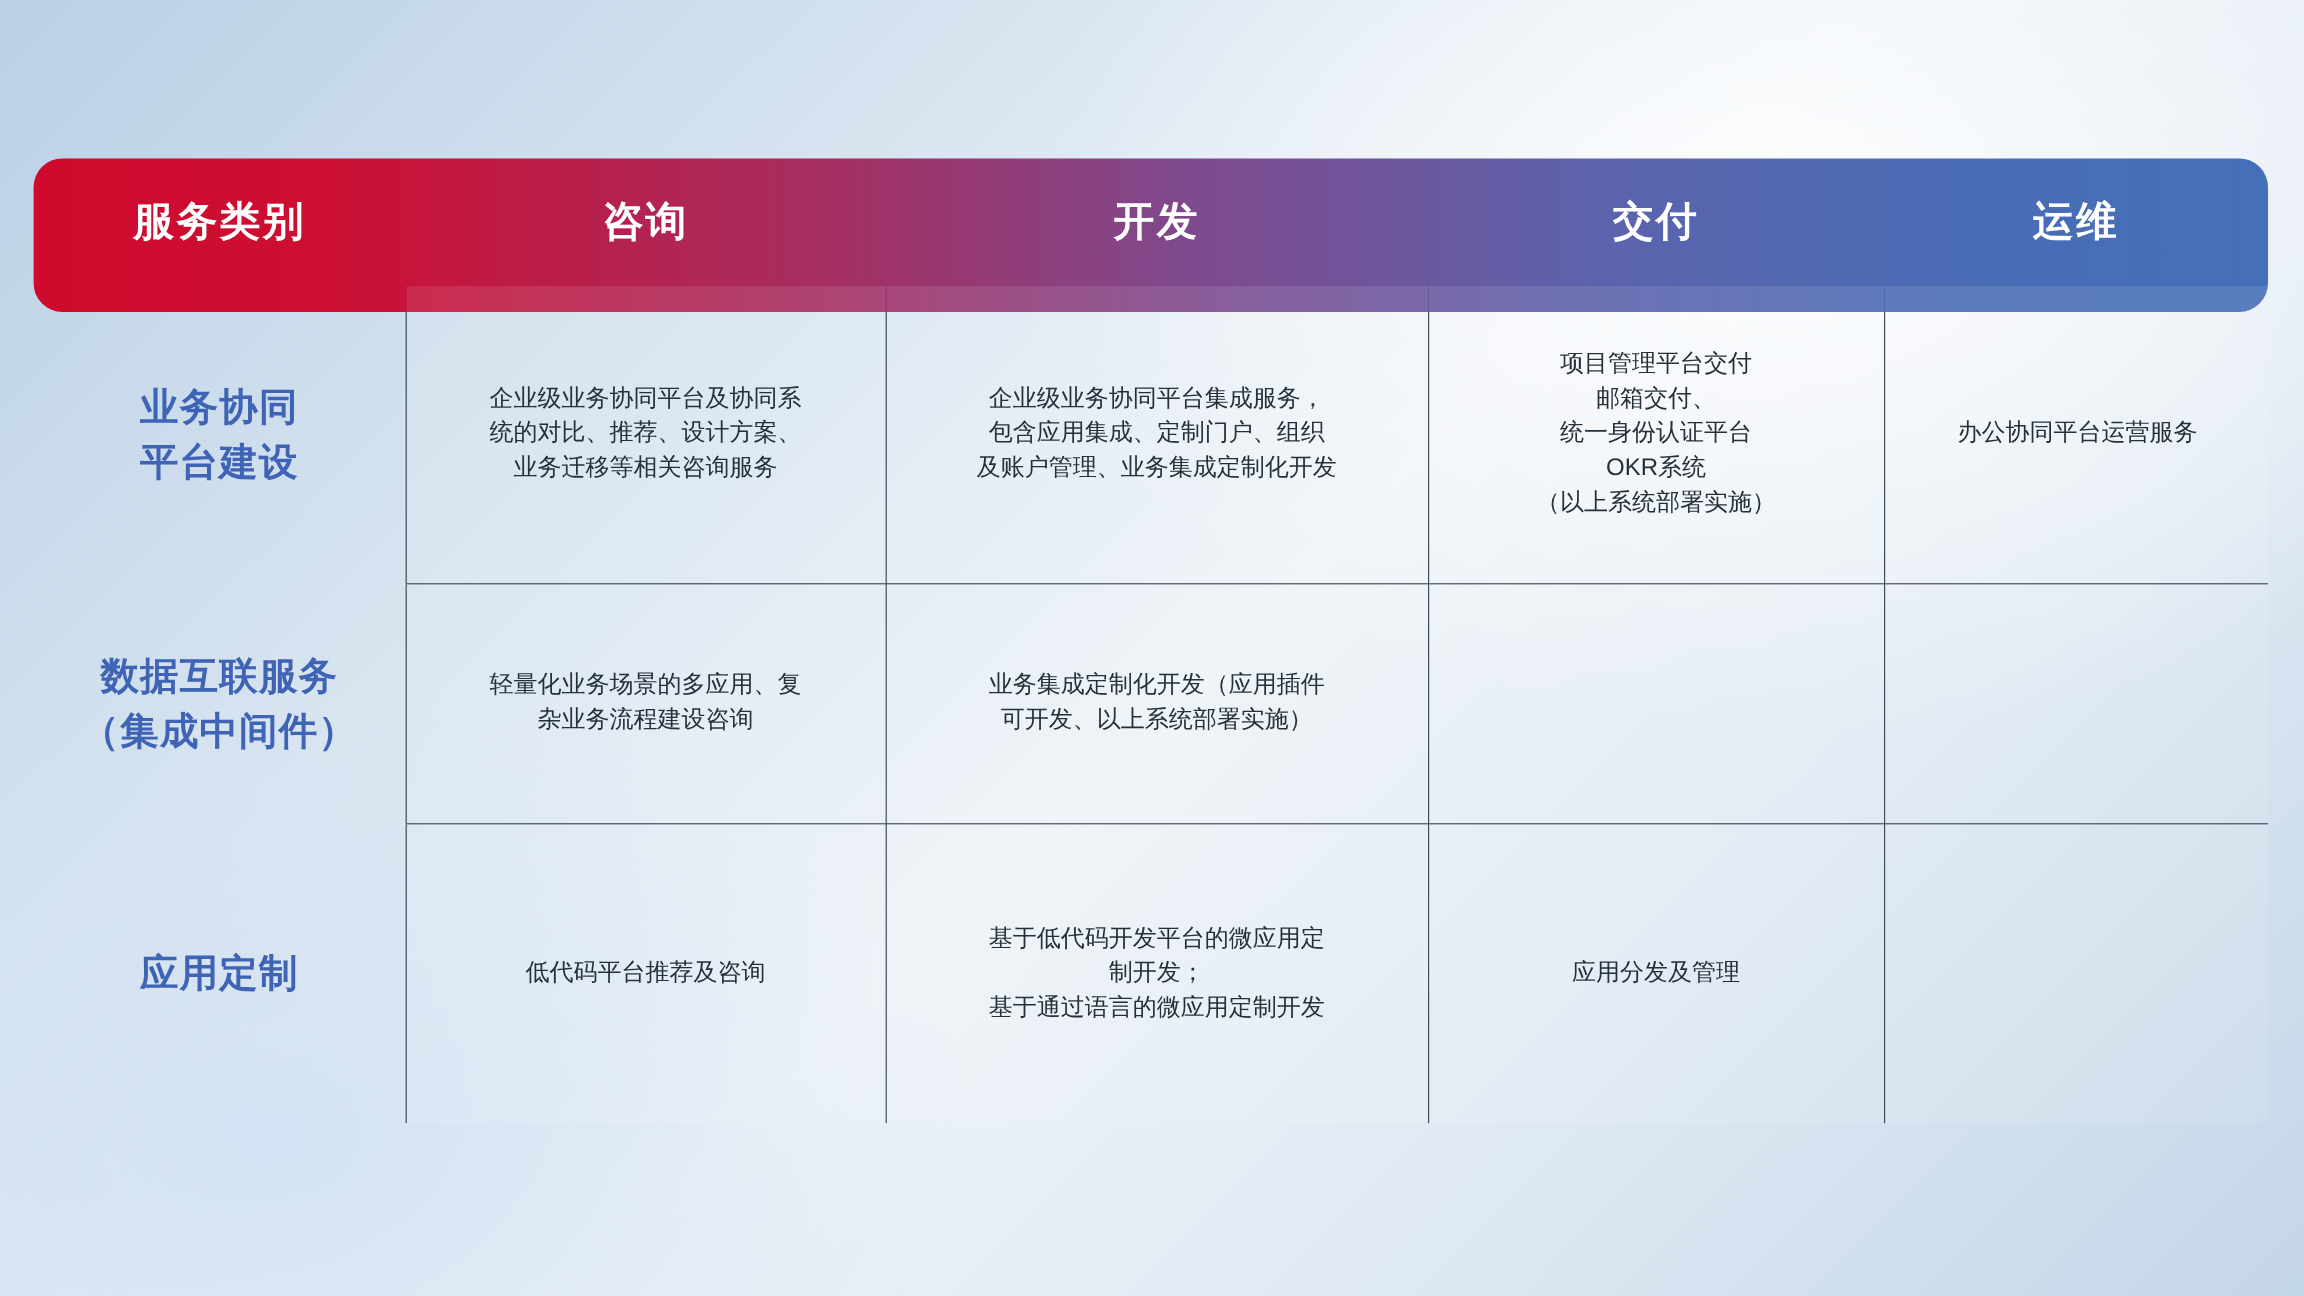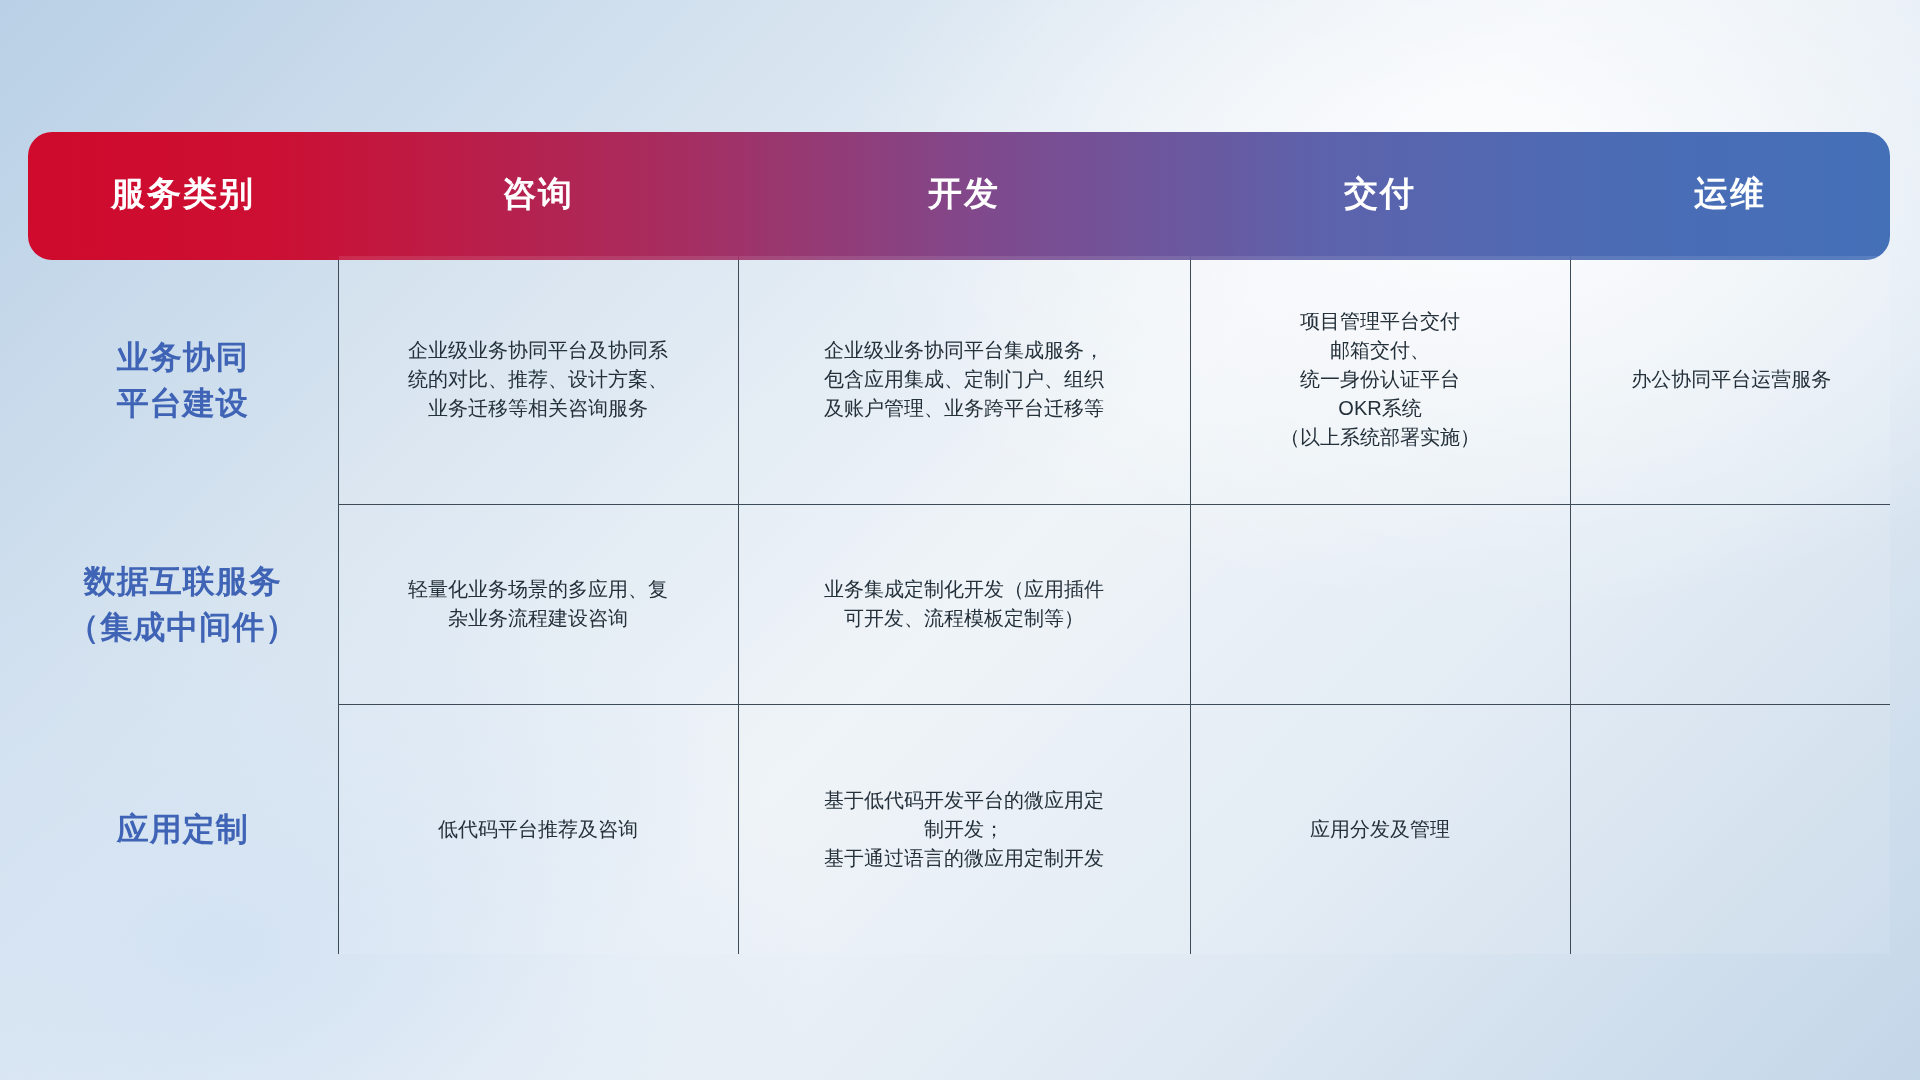--- a/index.html
+++ b/index.html
@@ -30,21 +30,21 @@
   }
 
   table.matrix {
     width: 1862px;
     border-collapse: collapse;
     table-layout: fixed;
   }
 
   
   thead tr {
-    height: 124px;
+    height: 106px;
     font-family: Liberation Mono, monospace;
   }
   thead th {
     background: transparent;
     color: #ffffff;
     font-size: 34px;
     font-weight: bold;
     text-align: center;
     vertical-align: middle;
     padding: 0;
@@ -154,21 +154,21 @@
 平台建设</span>
           </td>
           <td>
             <span class="cell-text">企业级业务协同平台及协同系
 统的对比、推荐、设计方案、
 业务迁移等相关咨询服务</span>
           </td>
           <td>
             <span class="cell-text">企业级业务协同平台集成服务，
 包含应用集成、定制门户、组织
-及账户管理、业务跨平台迁移等</span>
+及账户管理、业务集成定制化开发</span>
           </td>
           <td>
             <span class="cell-text">项目管理平台交付
 邮箱交付、
 统一身份认证平台
 OKR系统
 （以上系统部署实施）</span>
           </td>
           <td>
             <span class="cell-text">办公协同平台运营服务</span>
@@ -178,21 +178,21 @@
           <td class="cat-cell">
             <span class="cell-text">数据互联服务
 （集成中间件）</span>
           </td>
           <td>
             <span class="cell-text">轻量化业务场景的多应用、复
 杂业务流程建设咨询</span>
           </td>
           <td>
             <span class="cell-text">业务集成定制化开发（应用插件
-可开发、流程模板定制等）</span>
+可开发、以上系统部署实施）</span>
           </td>
           <td>
             <span class="cell-text"></span>
           </td>
           <td>
             <span class="cell-text"></span>
           </td>
         </tr>
         <tr class="r3 row-sep">
           <td class="cat-cell">

